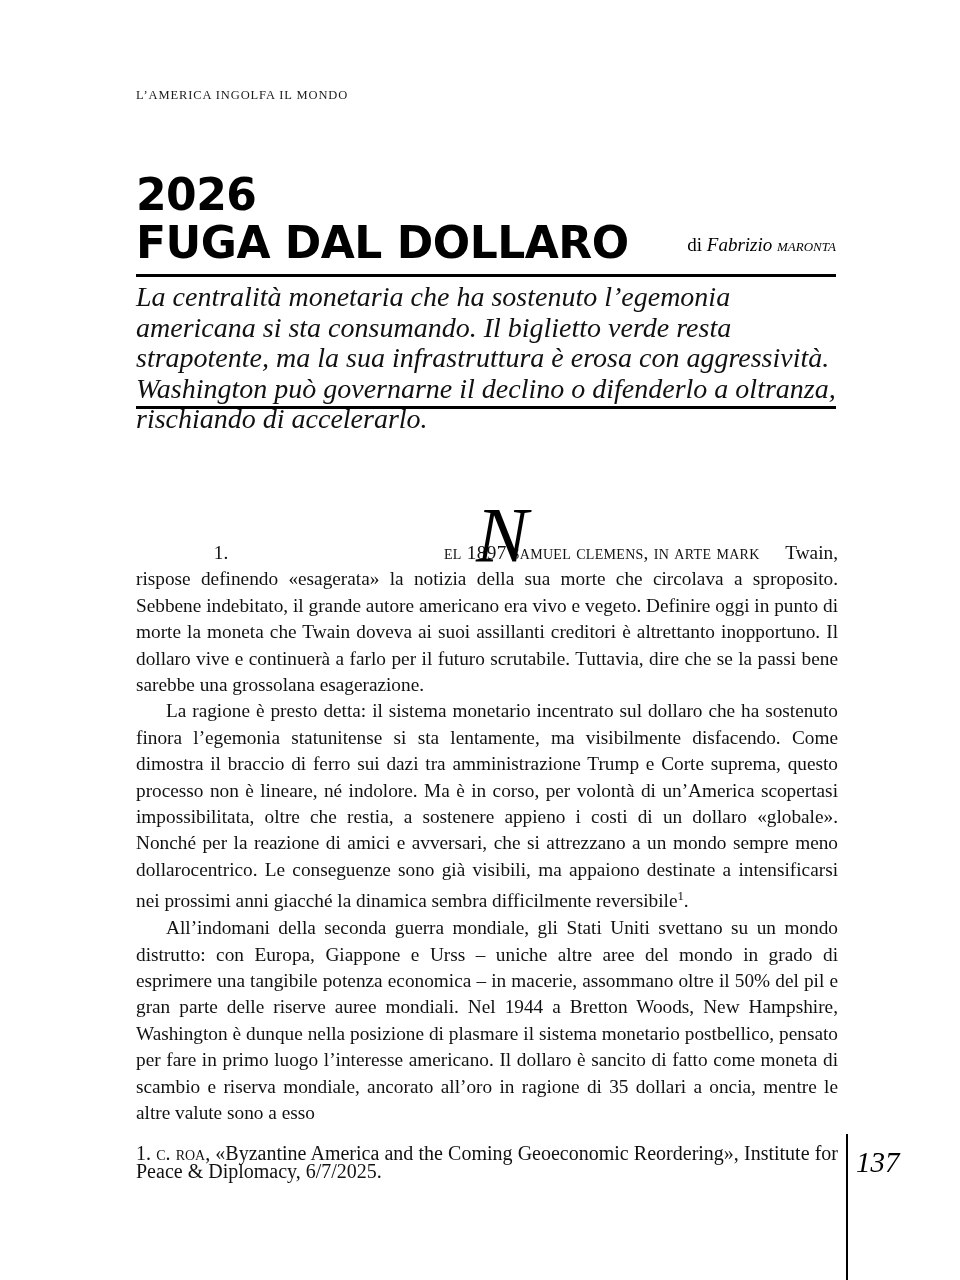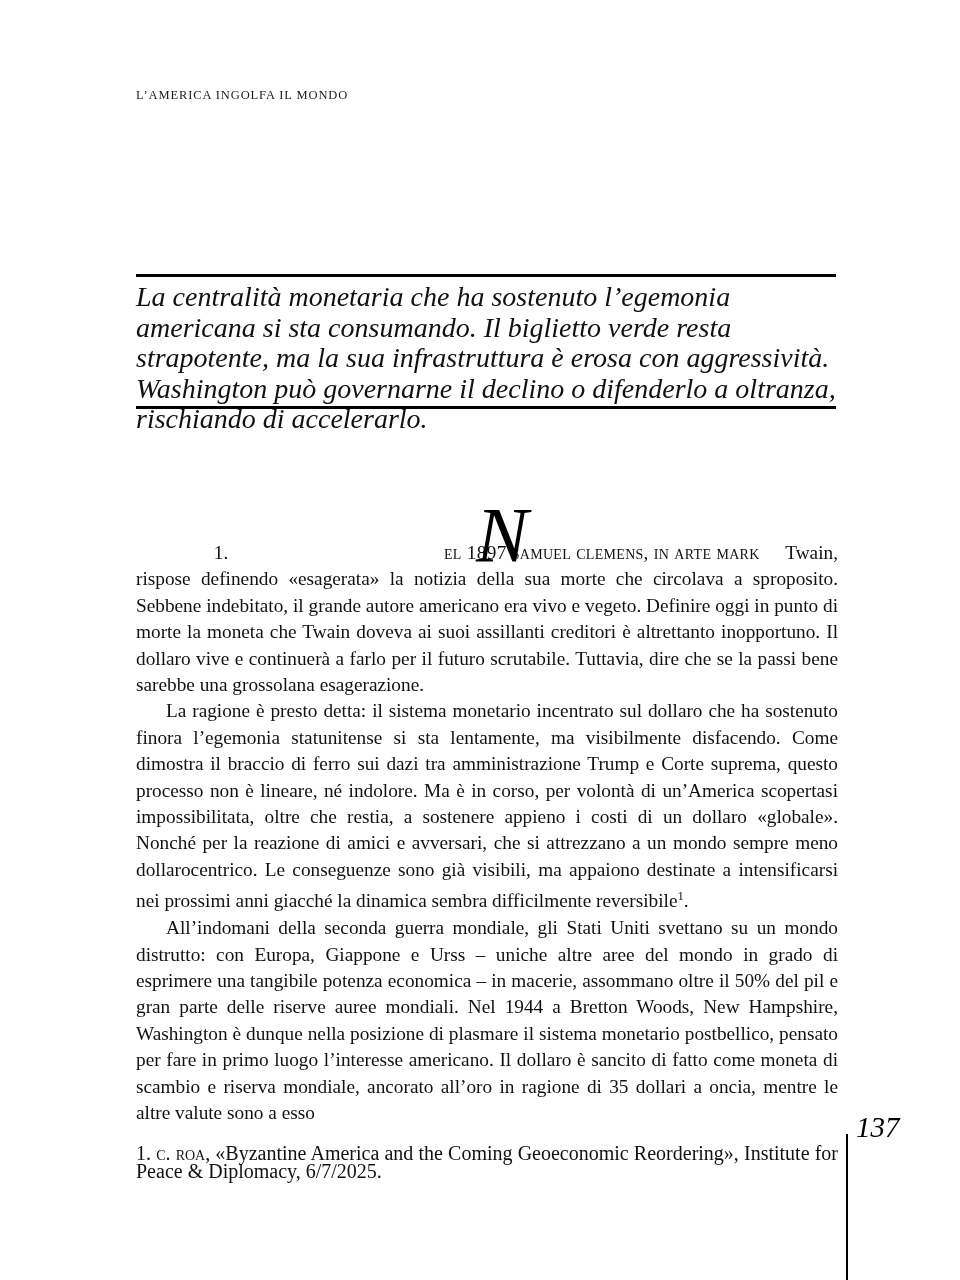--- a/index.html
+++ b/index.html
@@ -155,21 +155,21 @@
     text-align: justify;
   }
   .footnotes .fn-sc {
     font-variant: small-caps;
     text-transform: lowercase;
   }
 
   .folio {
     position: absolute;
     left: 856px;
-    top: 1111px;
+    top: 1146px;
     font-family: "Liberation Serif", serif;
     font-style: italic;
     font-size: 29px;
     color: #000;
   }
   .folio-rule {
     position: absolute;
     left: 846px;
     top: 1134px;
     width: 2px;
@@ -178,20 +178,27 @@
   }
   sup { font-size: 0.66em; vertical-align: super; }
 </style>
 </head>
 <body>
 
 <div class="page">
 
   <div class="running-head">L’AMERICA INGOLFA IL MONDO</div>
 
+  <div class="title-block">
+    <span class="kicker-year">2026</span>
+    <span class="main-title">FUGA DAL DOLLARO</span>
+    <div class="byline">
+      <span class="di">di </span><span class="author-first">Fabrizio </span><span class="author-last">Maronta</span>
+    </div>
+  </div>
 
   <div class="rule rule-top"></div>
 
   <div class="standfirst">La centralità monetaria che ha sostenuto l’egemonia americana si sta consumando. Il biglietto verde resta strapotente, ma la sua infrastruttura è erosa con aggressività. Washington può governarne il declino o difenderlo a oltranza, rischiando di accelerarlo.</div>
 
   <div class="rule rule-bottom"></div>
 
   <div class="body-col">
 
     <p class="body no-indent p-first">

